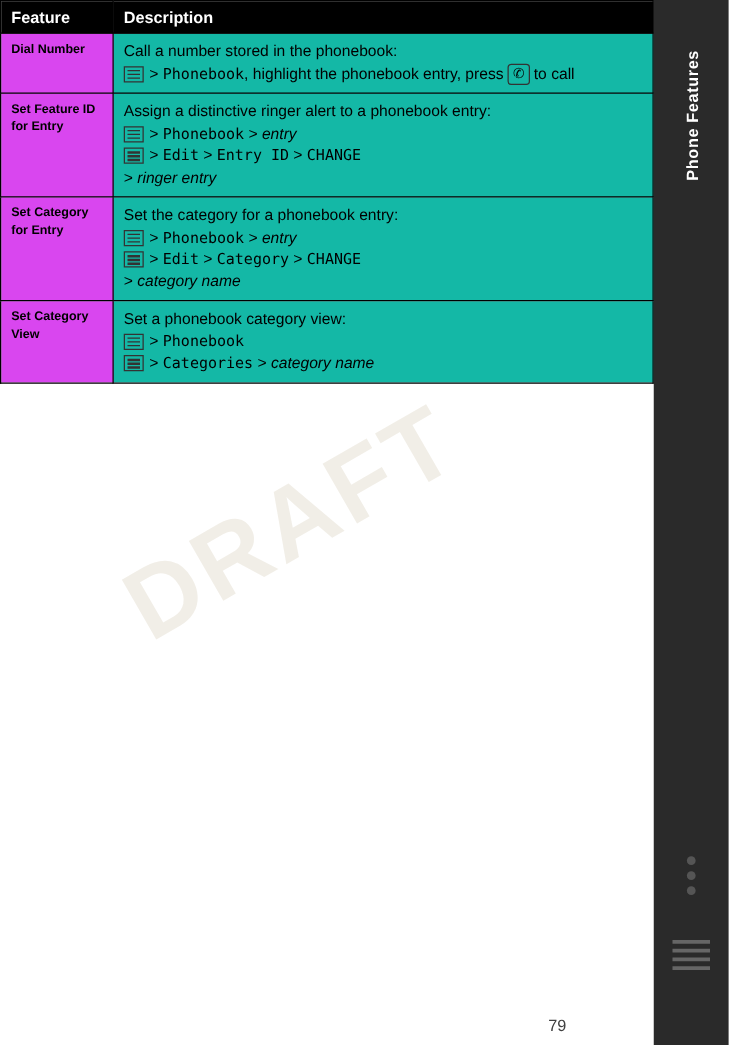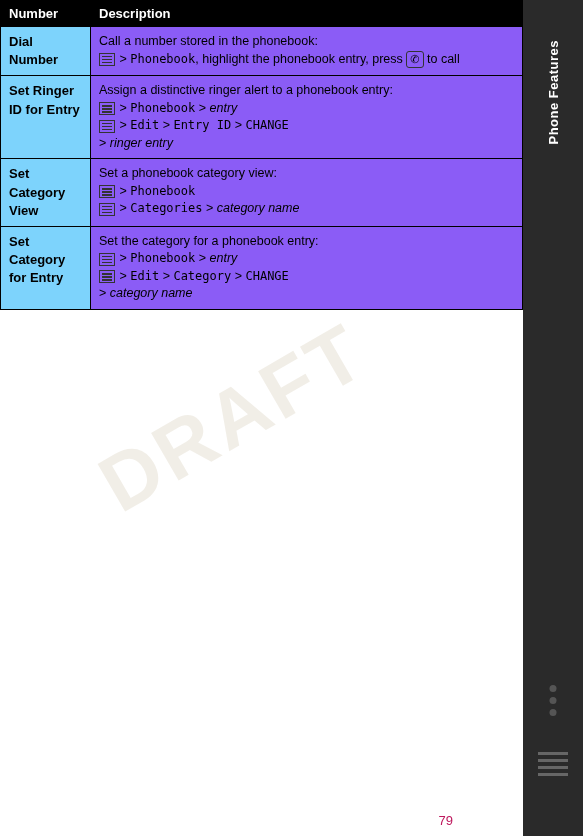--- a/index.html
+++ b/index.html
@@ -54,27 +54,27 @@
     table td {
       border: 1.5px solid #000;
       padding: 6px 8px;
       vertical-align: top;
       font-size: 12.5px;
       line-height: 1.4;
     }
 
     table td:first-child {
       font-weight: bold;
-      font-size: 13px;
+      font-size: 10px;
       width: 90px;
-      background: #7dd3fc;
+      background: #d946ef;
     }
 
     table td:last-child {
-      background: #8b5cf6;
+      background: #14b8a6;
     }
 
     .bold-mono {
       font-weight: normal;
       font-family: monospace;
       font-size: 12px;
     }
 
     .menu-icon {
       display: inline-block;
@@ -156,21 +156,21 @@
     .bottom-area {
       display: flex;
       justify-content: flex-end;
       align-items: center;
       padding: 8px 70px 8px 0;
       margin-top: auto;
     }
 
     .page-number {
       font-size: 13px;
-      color: #be185d;
+      color: #404040;
     }
 
     .watermark {
       position: absolute;
       top: 50%;
       left: 40%;
       transform: translate(-50%, -50%) rotate(-30deg);
       font-size: 80px;
       color: rgba(180, 160, 120, 0.18);
       font-weight: bold;
@@ -181,70 +181,70 @@
   </style>
 </head>
 <body>
 
 <div class="page-container">
   <div class="main-content">
     <div class="watermark">DRAFT</div>
     <table>
       <thead>
         <tr>
-          <th>Number</th>
+          <th>Feature</th>
           <th>Description</th>
         </tr>
       </thead>
       <tbody>
 
         <tr>
           <td>Dial Number</td>
           <td>
             Call a number stored in the phonebook:<br>
             <span class="menu-icon"></span>
             &gt; <span class="bold-mono">Phonebook</span>, highlight the phonebook entry, press
             <span style="display:inline-block;border:1.5px solid #333;border-radius:3px;padding:0 3px;font-size:11px;vertical-align:middle;">✆</span>
             to call
           </td>
         </tr>
 
 
         <tr>
-          <td>Set Ringer ID for Entry</td>
+          <td>Set Feature ID for Entry</td>
           <td>
             Assign a distinctive ringer alert to a phonebook entry:<br>
             <span class="menu-icon"></span>
             &gt; <span class="bold-mono">Phonebook</span> &gt; <i>entry</i><br>
             <span class="menu-icon"></span>
             &gt; <span class="bold-mono">Edit</span> &gt; <span class="bold-mono">Entry ID</span> &gt; <span class="bold-mono">CHANGE</span><br>
             &gt; <i>ringer entry</i>
           </td>
         </tr>
 
         <tr>
-          <td>Set Category View</td>
-          <td>
-            Set a phonebook category view:<br>
-            <span class="menu-icon"></span>
-            &gt; <span class="bold-mono">Phonebook</span><br>
-            <span class="menu-icon"></span>
-            &gt; <span class="bold-mono">Categories</span> &gt; <i>category name</i>
-          </td>
-        </tr>
-
-        <tr>
           <td>Set Category for Entry</td>
           <td>
             Set the category for a phonebook entry:<br>
             <span class="menu-icon"></span>
             &gt; <span class="bold-mono">Phonebook</span> &gt; <i>entry</i><br>
             <span class="menu-icon"></span>
             &gt; <span class="bold-mono">Edit</span> &gt; <span class="bold-mono">Category</span> &gt; <span class="bold-mono">CHANGE</span><br>
             &gt; <i>category name</i>
+          </td>
+        </tr>
+
+        <tr>
+          <td>Set Category View</td>
+          <td>
+            Set a phonebook category view:<br>
+            <span class="menu-icon"></span>
+            &gt; <span class="bold-mono">Phonebook</span><br>
+            <span class="menu-icon"></span>
+            &gt; <span class="bold-mono">Categories</span> &gt; <i>category name</i>
           </td>
         </tr>
 
       </tbody>
     </table>
 
     <div class="bottom-area">
       <span class="page-number">79</span>
     </div>
   </div>

